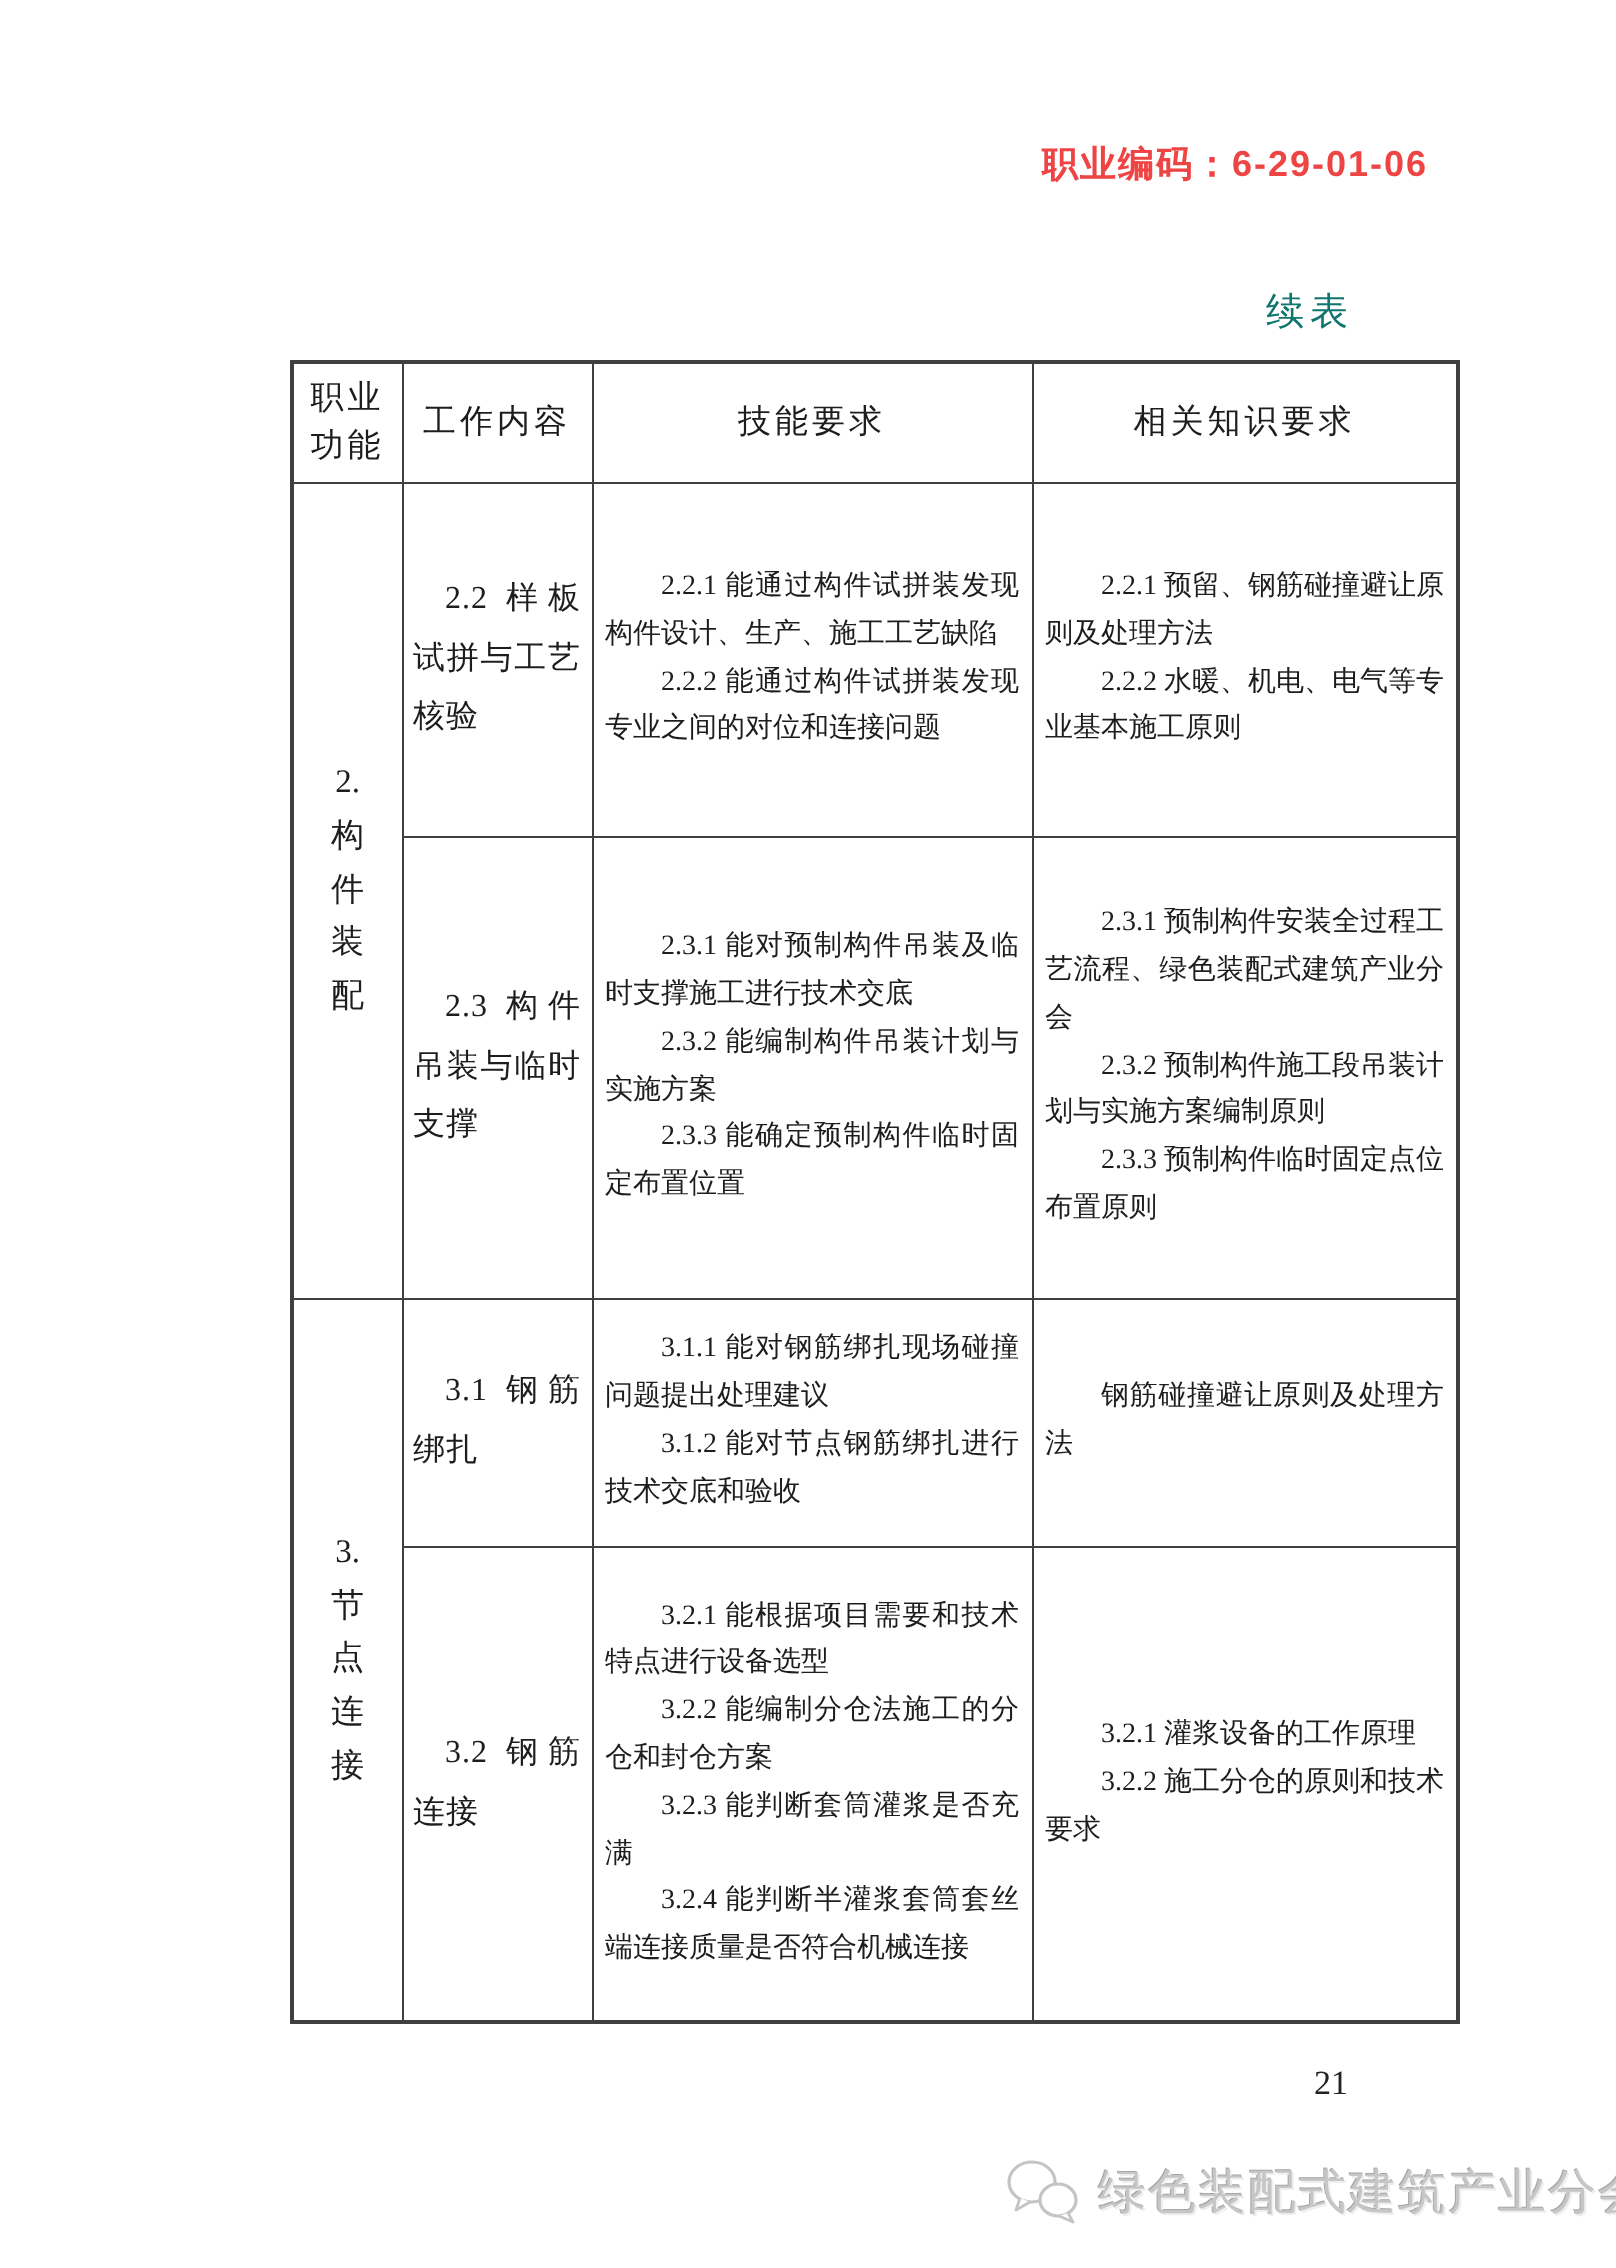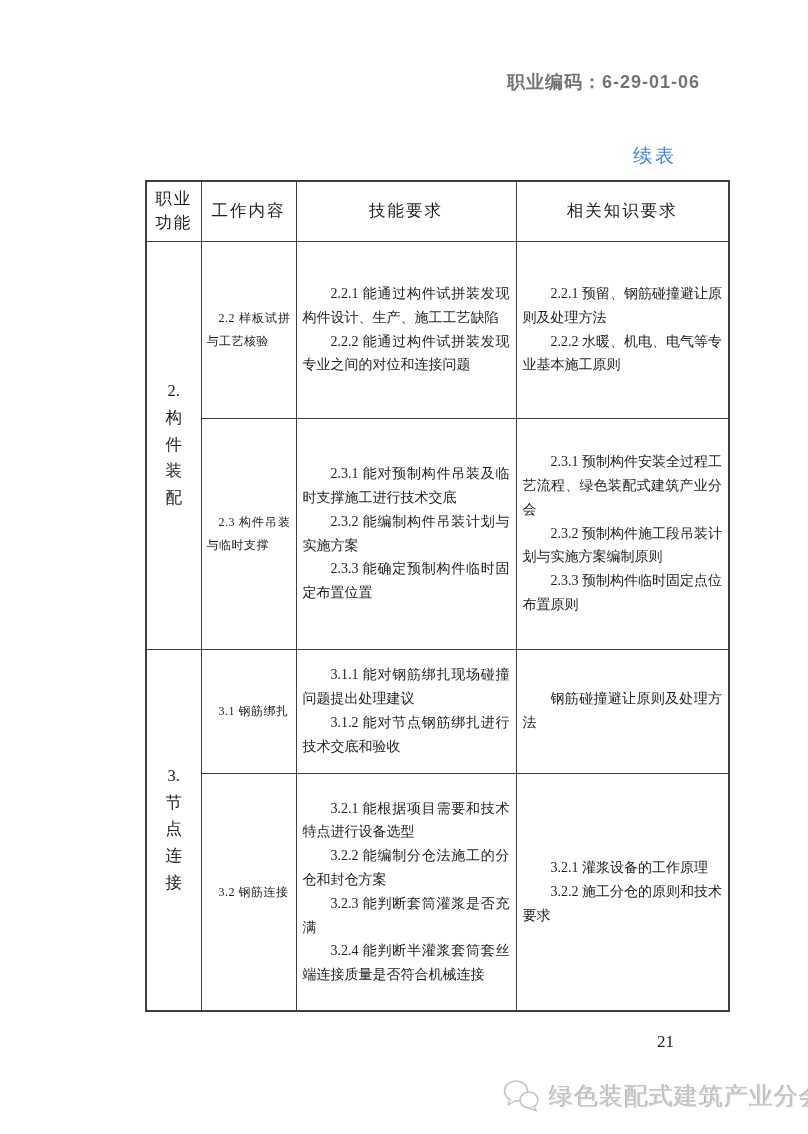--- a/index.html
+++ b/index.html
@@ -2,27 +2,27 @@
 <html><head>
 <meta charset="utf-8">
 <style>
   html,body { margin:0; padding:0; background:#ffffff; }
   .page {
     position:relative; width:808px; height:1134px; background:#ffffff;
     font-family:"Liberation Serif","DejaVu Serif",serif; color:#1d1d1d;
     overflow:hidden;
   }
   .code {
-    position:absolute; top:70px; right:108px;
+    position:absolute; top:70px; right:94px;
     font-family:"Liberation Sans","DejaVu Sans",sans-serif;
-    font-weight:bold; font-size:18px; letter-spacing:1px; color:#737373;
+    font-weight:bold; font-size:18px; letter-spacing:1px; color:#ef4444;
   }
   .cont {
     position:absolute; top:143px; right:131px;
-    font-size:19px; letter-spacing:3px; color:#3b82f6;
+    font-size:19px; letter-spacing:3px; color:#0f766e;
   }
   table.main {
     position:absolute; left:117px; top:180px; width:583px;
     border-collapse:collapse; table-layout:fixed;
     border:2px solid #3f3f3f;
     margin-left:28px;
   }
   table.main col.c1 { width:55px; }
   table.main col.c2 { width:95px; }
   table.main col.c3 { width:220px; }
@@ -38,21 +38,21 @@
     text-align:center; vertical-align:middle; white-space:pre-line;
     line-height:1.5; padding:2px;
   }
   td.func {
     text-align:center; vertical-align:middle; white-space:pre-line;
     font-size:16.5px; line-height:1.62; padding:0;
   }
   td.task { vertical-align:middle; padding:0 5px; }
   td.task p {
     margin:0; text-indent:1em; text-align:justify; text-justify:inter-ideograph;
-    font-size:12px; line-height:1.85; letter-spacing:0.5px;
+    font-size:16px; line-height:1.85; letter-spacing:0.5px;
   }
   td.body { vertical-align:middle; padding:4px 6px; }
   td.body p {
     margin:0; text-indent:2em; text-align:justify; text-justify:inter-ideograph;
     font-size:14px; line-height:1.7;
   }
   .pagenum {
     position:absolute; top:1032px; right:134px; font-size:17px; color:#222;
   }
   .footer {

